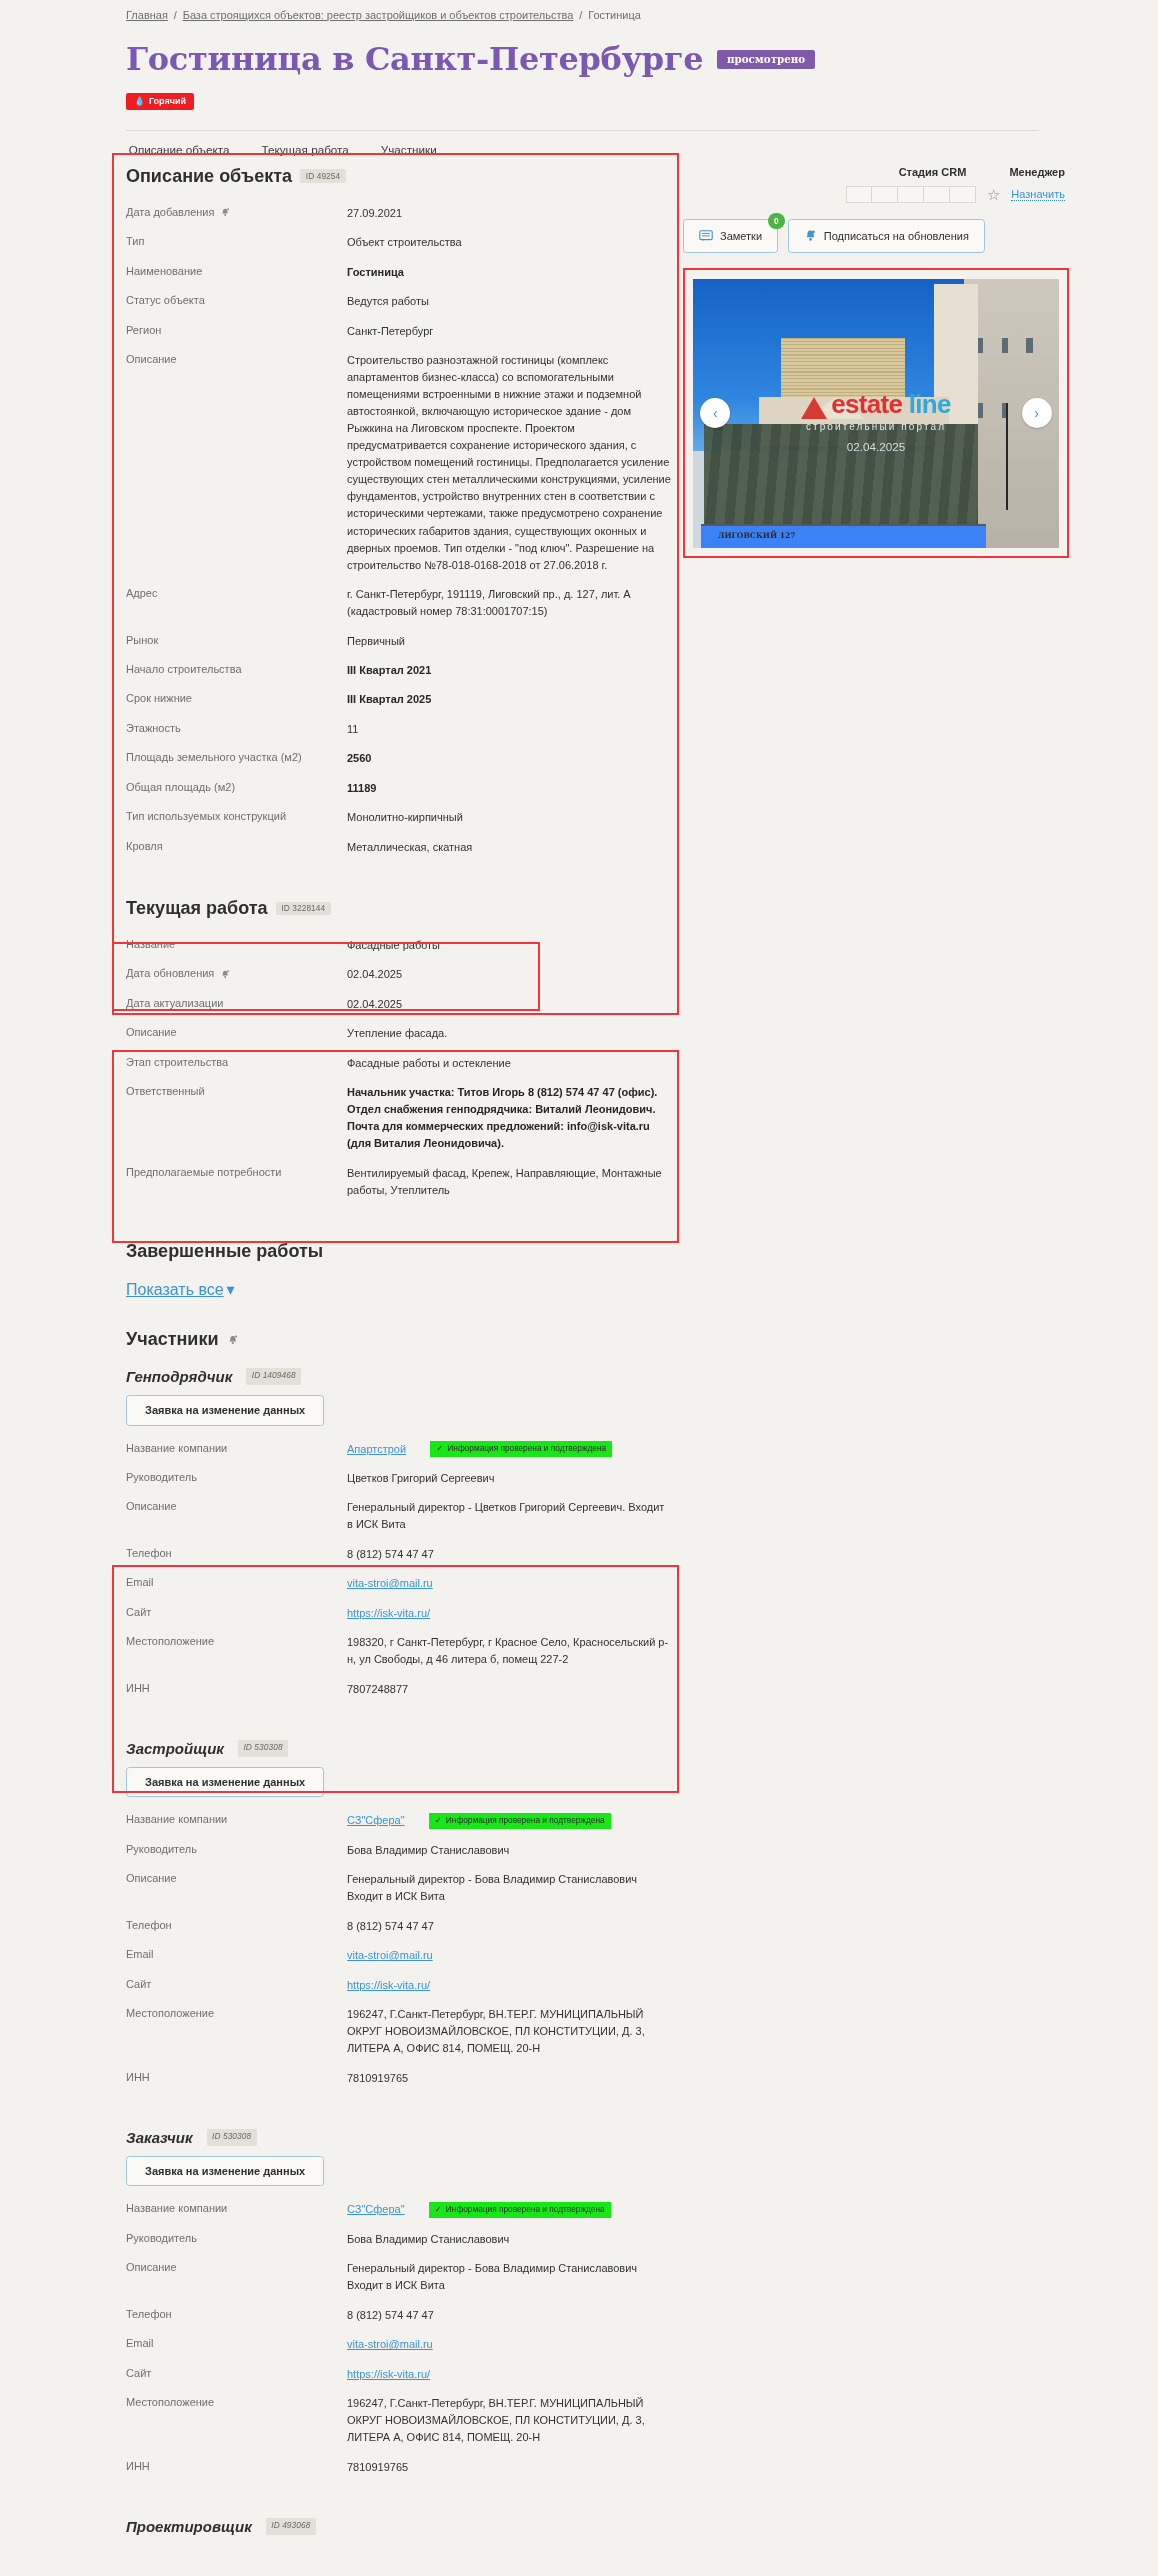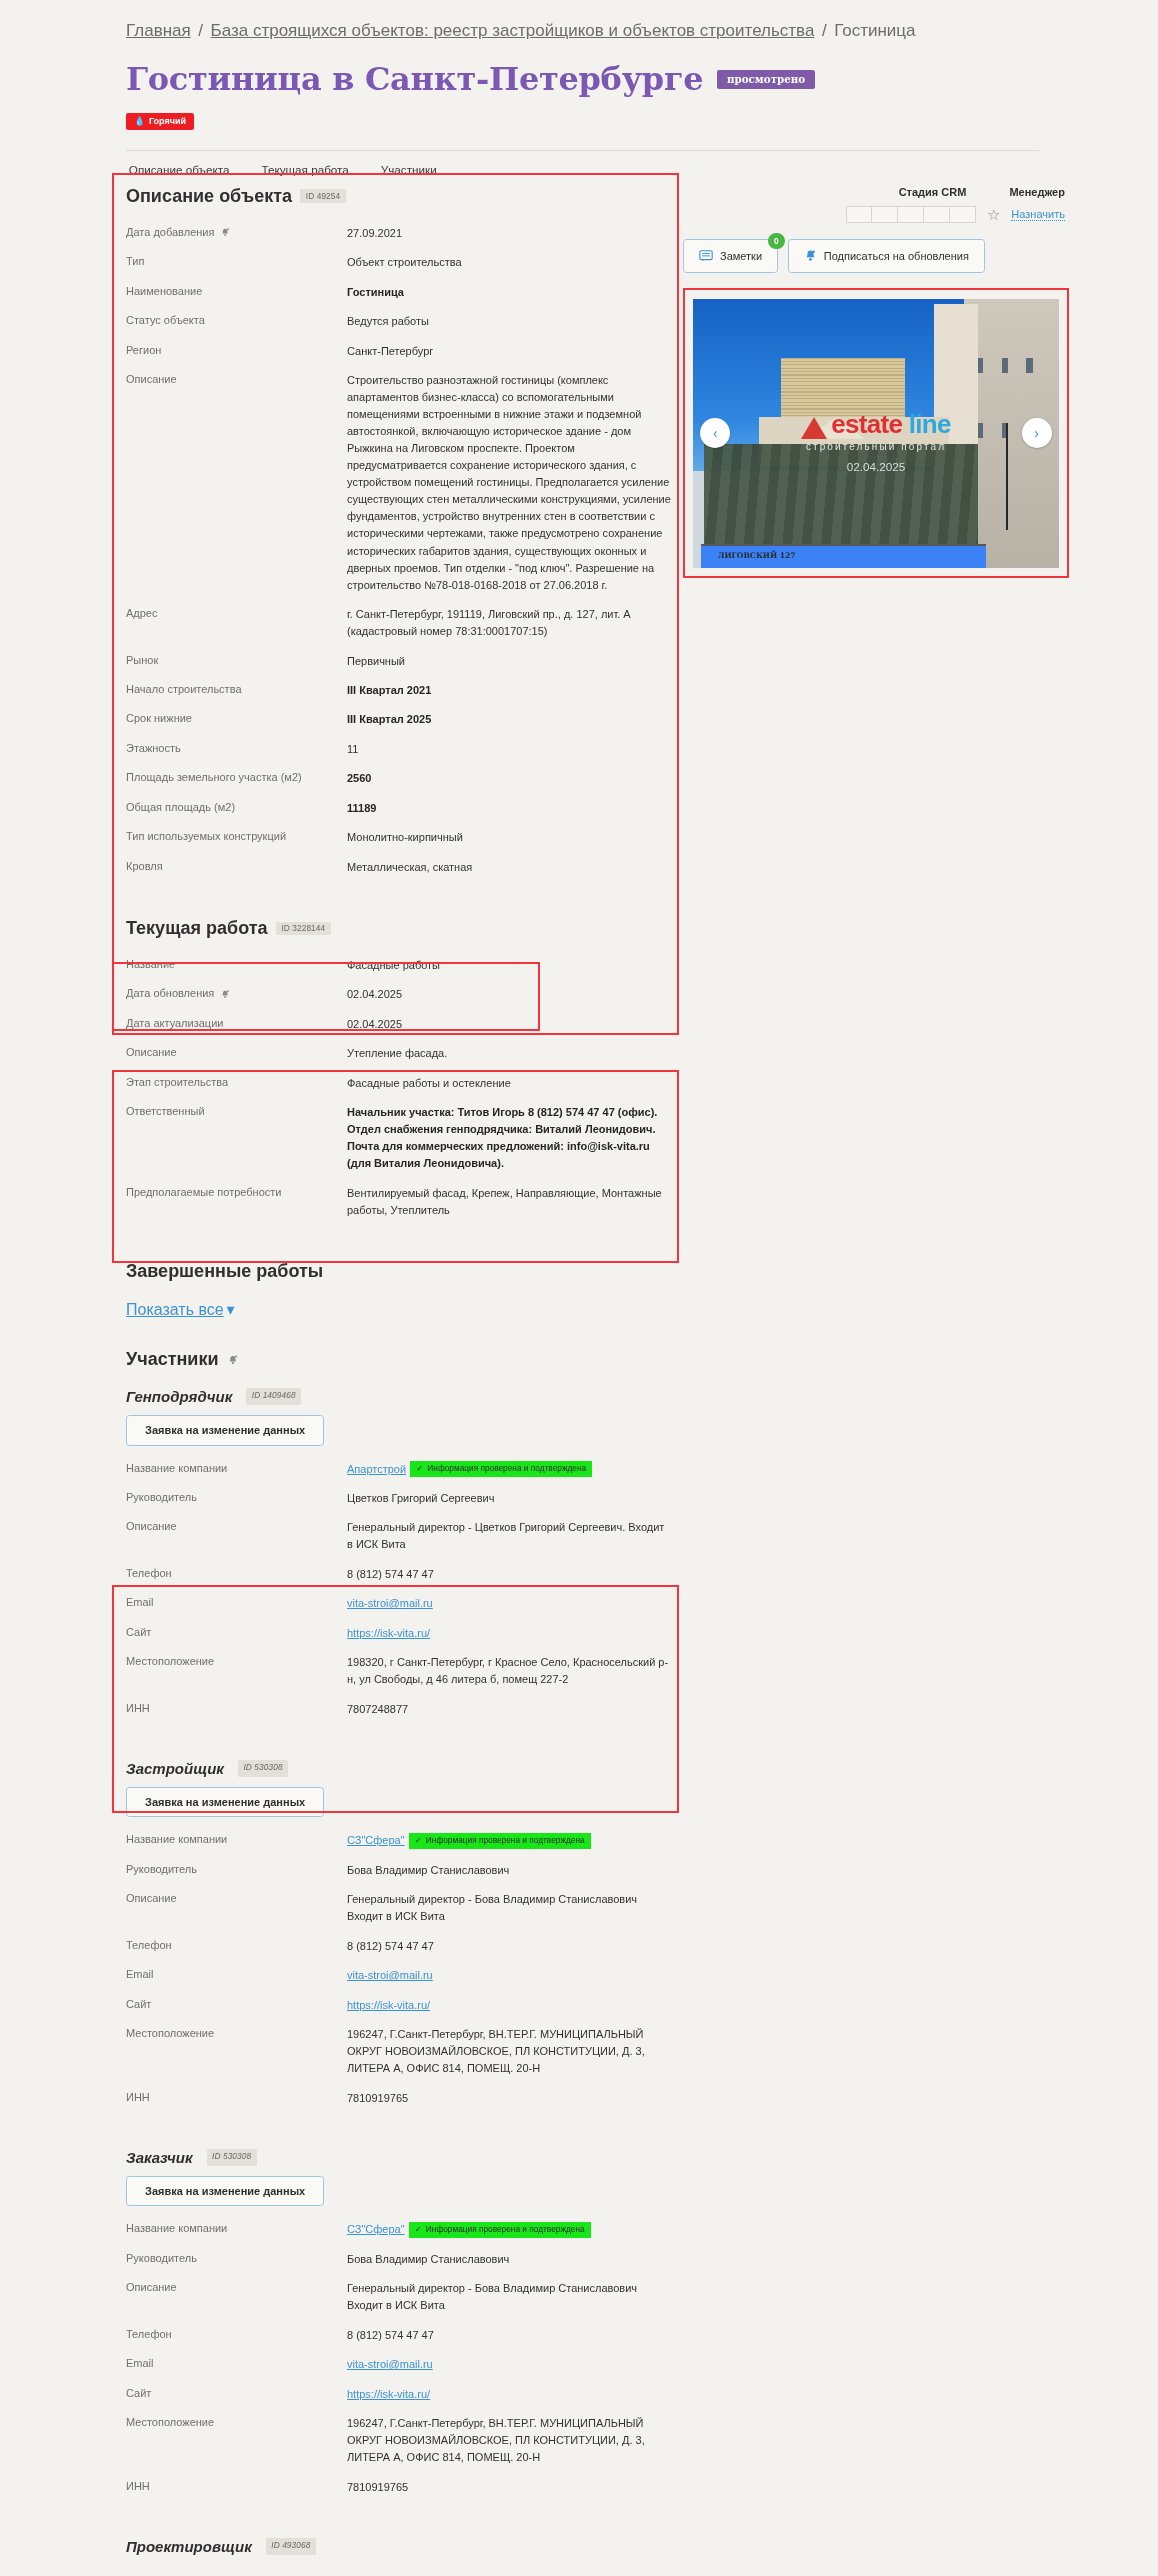--- a/index.html
+++ b/index.html
@@ -7,21 +7,21 @@
   body {
     width: 1159px;
     background: #f4f2ee;
     font-family: "Liberation Sans", "DejaVu Sans", sans-serif;
     color: #3c3c3c;
     -webkit-font-smoothing: antialiased;
   }
   .page { width: 1159px; position: relative; padding: 0 0 41px 0; }
 
   
-  .breadcrumb { padding: 21px 0 0 126px; font-size: 17px; color: #6d6d6d; }
+  .breadcrumb { padding: 9px 0 0 126px; font-size: 11px; color: #6d6d6d; }
   .breadcrumb a { color:#6d6d6d; text-decoration: underline; }
   .breadcrumb .sep { padding: 0 2.8px; text-decoration: none; }
 
   
   .title-row { padding: 19.3px 0 0 126px; display:flex; align-items:center; gap:14px; }
   h1.page-title {
     margin:0; font-family:"DejaVu Serif","Liberation Serif",serif;
     font-size:32px; font-weight:700; color:#7b58b4; letter-spacing:-0.3px;
   }
   .viewed-badge {
@@ -145,21 +145,21 @@
     padding:8.3px 18px; font-size:11px; font-weight:700; color:#2f2f2f; cursor:pointer;
     margin-bottom:15px;
   }
   .show-all { color:#3a93d4; font-size:16px; text-decoration:underline; cursor:pointer; }
   .show-all .chev { text-decoration:none; display:inline-block; margin-left:2.8px; }
 
   .verified {
     display:inline-flex; align-items:center; gap:4.1px; background:#19e619; color:#2b2b2b;
     font-size:8.3px; padding:2.1px 6.2px; line-height:1.35; white-space:nowrap;
   }
-  .name-line { display:flex; align-items:center; gap:4px; flex-wrap:wrap; }
+  .name-line { display:flex; align-items:center; gap:24px; flex-wrap:wrap; }
   .gap-md { height: 30px; }
 </style>
 </head>
 <body>
 
 <div class="page">
 
   <div class="breadcrumb">
     <a>Главная</a>
     <span class="sep">/</span>

